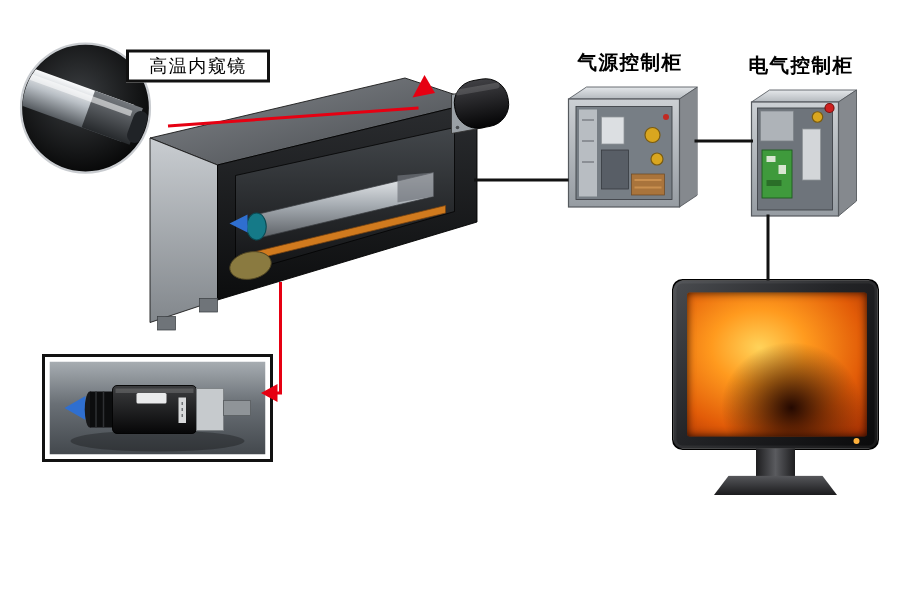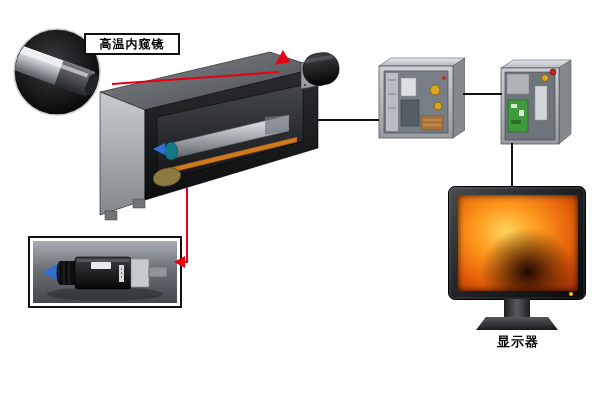--- a/index.html
+++ b/index.html
@@ -2,21 +2,21 @@
 <html><head>
 <meta charset="utf-8">
 <style>
   *{margin:0;padding:0;box-sizing:border-box}
   html,body{background:#fff}
   body{font-family:"Liberation Sans","DejaVu Sans",sans-serif}
   .canvas{position:relative;width:615px;height:404px;background:#fff;overflow:hidden}
   .abs{position:absolute}
   .lbl{position:absolute;font-weight:bold;font-size:13px;color:#000;text-align:center;z-index:6;letter-spacing:1px}
   .lbl-box{position:absolute;display:flex;align-items:center;justify-content:center;background:#fff;
-           border:2px solid #111;font-weight:bold;font-size:12px;color:#000;z-index:7;letter-spacing:1px}
+           border:2px solid #111;font-weight:normal;font-size:12px;color:#000;z-index:7;letter-spacing:1px}
   
   .scope-circle{left:13px;top:28px;width:88px;height:88px;z-index:4}
   
   .machine{left:75px;top:45px;width:265px;height:180px;z-index:2}
   
   .cab-air{left:375px;top:50px;width:90px;height:92px;z-index:2}
   .cab-ele{left:495px;top:52px;width:80px;height:95px;z-index:2}
   
   .monitor{left:448px;top:186px;width:140px;height:152px;z-index:2}
   .bezel{position:absolute;left:0;top:0;width:138px;height:114px;border-radius:7px;border:1px solid #000;
@@ -155,48 +155,51 @@
     <line x1="13" y1="58" x2="21" y2="58" stroke="#7c8186" stroke-width="1"></line>
     <rect x="26" y="28" width="15" height="18" fill="#dcdfe2" stroke="#8f9498" stroke-width="0.5"></rect>
     <rect x="26" y="50" width="18" height="26" fill="#585e66" stroke="#33373c" stroke-width="0.5"></rect>
     <circle cx="60" cy="40" r="5" fill="#d9a61f" stroke="#7a5b10" stroke-width="0.8"></circle>
     <circle cx="63" cy="56" r="4" fill="#d9a61f" stroke="#7a5b10" stroke-width="0.8"></circle>
     <circle cx="69" cy="28" r="2" fill="#c22a22"></circle>
     <rect x="46" y="66" width="22" height="14" fill="#a9743c" stroke="#6e4a24" stroke-width="0.5"></rect>
     <line x1="48" y1="70" x2="66" y2="70" stroke="#c98f4f" stroke-width="1.4"></line>
     <line x1="48" y1="75" x2="66" y2="75" stroke="#c98f4f" stroke-width="1.4"></line>
   </svg>
+  <div class="lbl" style="left:375px;top:33px;width:90px">
+    <span>气源控制柜</span>
+  </div>
 
   <svg class="abs cab-ele" viewBox="0 0 80 95">
     <polygon points="6,16 18,8 76,8 64,16" fill="url(#cabTop)" stroke="#5a5f64" stroke-width="0.6"></polygon>
     <polygon points="64,16 76,8 76,82 64,92" fill="#85898e" stroke="#55595e" stroke-width="0.6"></polygon>
     <rect x="6" y="16" width="58" height="76" fill="url(#cabFront)" stroke="#55595e" stroke-width="0.8"></rect>
     <rect x="10" y="20" width="50" height="68" fill="#6e747b" stroke="#3f4348" stroke-width="0.6"></rect>
     <rect x="12" y="22" width="22" height="20" fill="#aeb3b8" stroke="#7c8186" stroke-width="0.5"></rect>
     <rect x="13" y="48" width="20" height="32" fill="#3f9a3c" stroke="#1e5c1d" stroke-width="0.6"></rect>
     <rect x="16" y="52" width="6" height="4" fill="#d9e6d2"></rect>
       <rect x="24" y="58" width="5" height="6" fill="#d9e6d2"></rect>
     <rect x="16" y="68" width="10" height="4" fill="#2a6e28"></rect>
     <rect x="40" y="34" width="12" height="34" fill="#d3d6d9" stroke="#8f9498" stroke-width="0.5"></rect>
     <circle cx="50" cy="26" r="3.5" fill="#d9a61f" stroke="#7a5b10" stroke-width="0.8"></circle>
     <circle cx="58" cy="20" r="3" fill="#cf2020" stroke="#7a1310" stroke-width="0.8"></circle>
   </svg>
+  <div class="lbl" style="left:493px;top:35px;width:82px">
+    <span>电气控制柜</span>
+  </div>
 
   <div class="abs monitor">
     <div class="bezel">
       <div class="screen">
         <div class="screen-blob"></div>
       </div>
       <div class="led"></div>
     </div>
     <div class="neck"></div>
     <div class="base"></div>
-  </div>
-  <div class="lbl" style="left:448px;top:333px;width:140px">
-    <span>显示器</span>
   </div>
 
   <div class="abs camera-box">
     <svg width="144" height="62" viewBox="0 0 144 62">
       <defs>
         <linearGradient id="camBg" x1="0" y1="0" x2="0" y2="1">
           <stop offset="0%" stop-color="#a7adb2"></stop>
             <stop offset="45%" stop-color="#6a7076"></stop>
             <stop offset="100%" stop-color="#43484d"></stop>
         </linearGradient>

